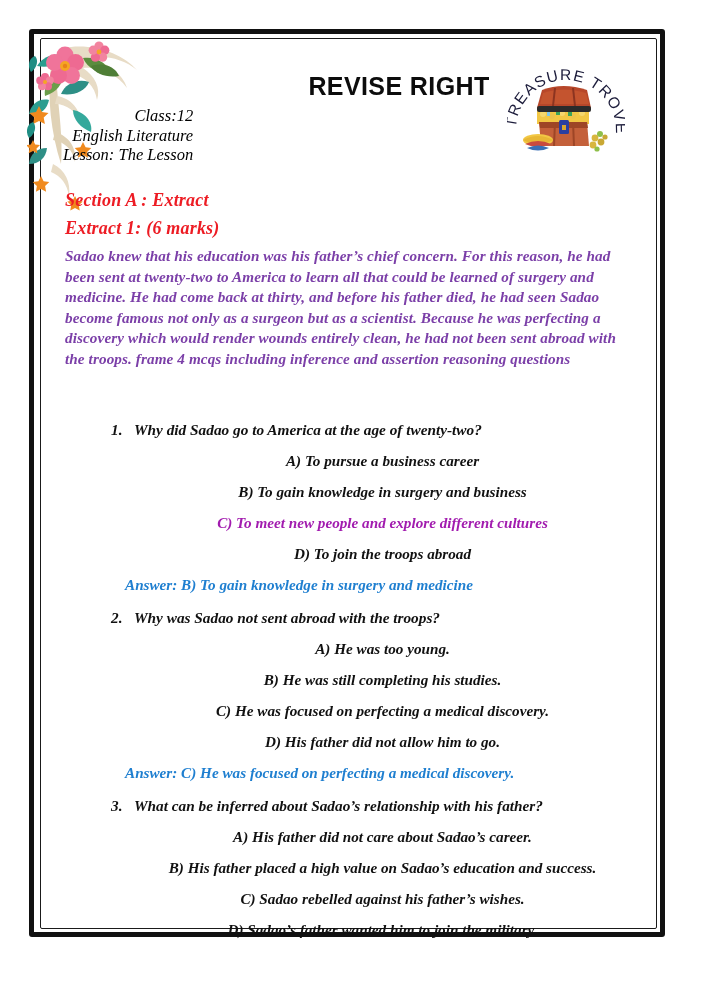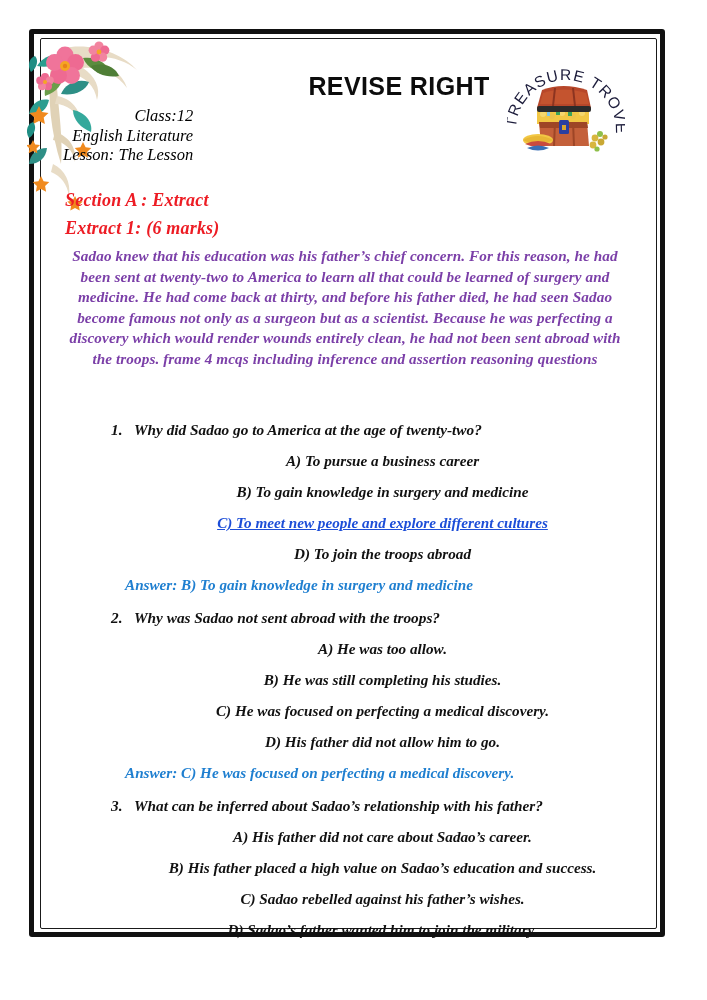--- a/index.html
+++ b/index.html
@@ -106,21 +106,21 @@
     position: absolute;
     left: 13px;
     top: 196px;
     width: 560px;
     font-family: "Liberation Serif", serif;
     font-style: italic;
     font-weight: bold;
     font-size: 15.2px;
     line-height: 20.6px;
     letter-spacing: 0.1px;
-    text-align: center;
+    text-align: left;
   }
 
   
   .questions {
     position: absolute;
     left: 13px;
     top: 364px;
     width: 575px;
   }
   .q-item {
@@ -300,28 +300,28 @@
     <div class="section-head" id="section-a" style="color: rgb(237, 28, 36);">Section A : Extract</div>
 
     <div class="section-head" id="extract-label" style="color: rgb(237, 28, 36);">Extract 1: (6 marks)</div>
 
     <div class="extract-para" style="color: rgb(123, 63, 168);">Sadao knew that his education was his father’s chief concern. For this reason, he had been sent at twenty-two to America to learn all that could be learned of surgery and medicine. He had come back at thirty, and before his father died, he had seen Sadao become famous not only as a surgeon but as a scientist. Because he was perfecting a discovery which would render wounds entirely clean, he had not been sent abroad with the troops. frame 4 mcqs including inference and assertion reasoning questions</div>
 
     <div class="questions">
         <div class="q-item">
           <div class="q-head" style="color: rgb(17, 17, 17);"><span class="q-num" style="color: rgb(17, 17, 17);">1.</span>Why did Sadao go to America at the age of twenty-two?</div>
           <div class="q-option" style="color: rgb(17, 17, 17);">A) To pursue a business career</div>
-          <div class="q-option" style="color: rgb(17, 17, 17);">B) To gain knowledge in surgery and medicine</div>
-          <div class="q-option" style="color: #1d4ed8; text-decoration: underline;">C) To meet new people and explore different cultures</div>
+          <div class="q-option" style="color: rgb(17, 17, 17);">B) To gain knowledge in surgery and business</div>
+          <div class="q-option" style="color: #a21caf;">C) To meet new people and explore different cultures</div>
           <div class="q-option" style="color: rgb(17, 17, 17);">D) To join the troops abroad</div>
           <div class="q-answer" style="color: rgb(31, 127, 208);">Answer: B) To gain knowledge in surgery and medicine</div>
         </div>
         <div class="q-item">
           <div class="q-head" style="color: rgb(17, 17, 17);"><span class="q-num" style="color: rgb(17, 17, 17);">2.</span>Why was Sadao not sent abroad with the troops?</div>
-          <div class="q-option" style="color: rgb(17, 17, 17);">A) He was too allow.</div>
+          <div class="q-option" style="color: rgb(17, 17, 17);">A) He was too young.</div>
           <div class="q-option" style="color: rgb(17, 17, 17);">B) He was still completing his studies.</div>
           <div class="q-option" style="color: rgb(17, 17, 17);">C) He was focused on perfecting a medical discovery.</div>
           <div class="q-option" style="color: rgb(17, 17, 17);">D) His father did not allow him to go.</div>
           <div class="q-answer" style="color: rgb(31, 127, 208);">Answer: C) He was focused on perfecting a medical discovery.</div>
         </div>
         <div class="q-item">
           <div class="q-head" style="color: rgb(17, 17, 17);"><span class="q-num" style="color: rgb(17, 17, 17);">3.</span>What can be inferred about Sadao’s relationship with his father?</div>
           <div class="q-option" style="color: rgb(17, 17, 17);">A) His father did not care about Sadao’s career.</div>
           <div class="q-option" style="color: rgb(17, 17, 17);">B) His father placed a high value on Sadao’s education and success.</div>
           <div class="q-option" style="color: rgb(17, 17, 17);">C) Sadao rebelled against his father’s wishes.</div>

